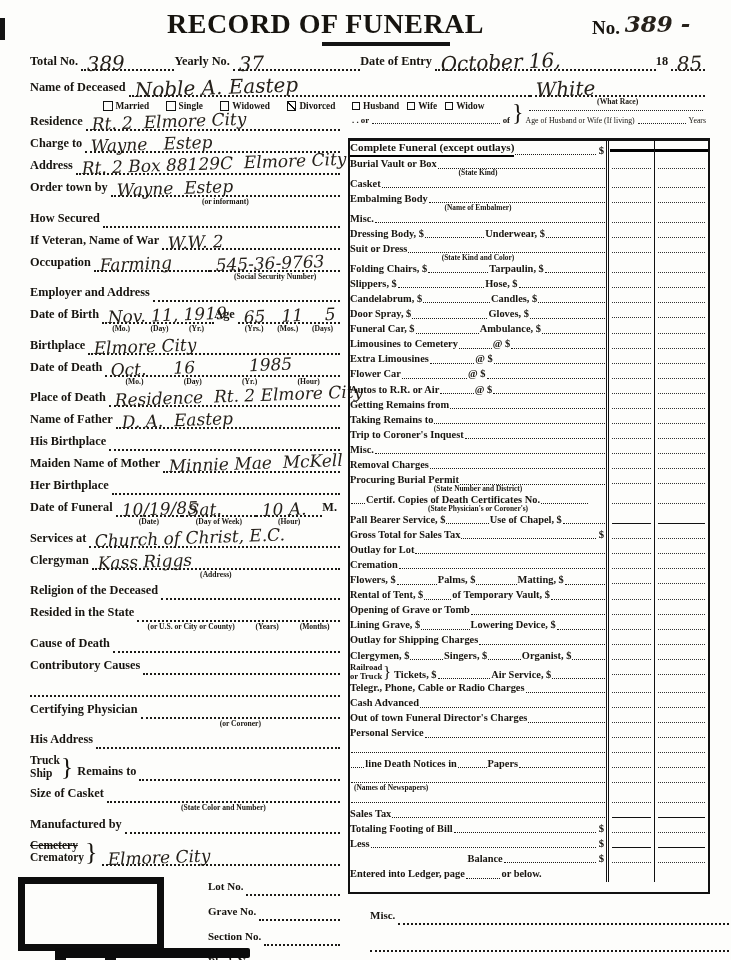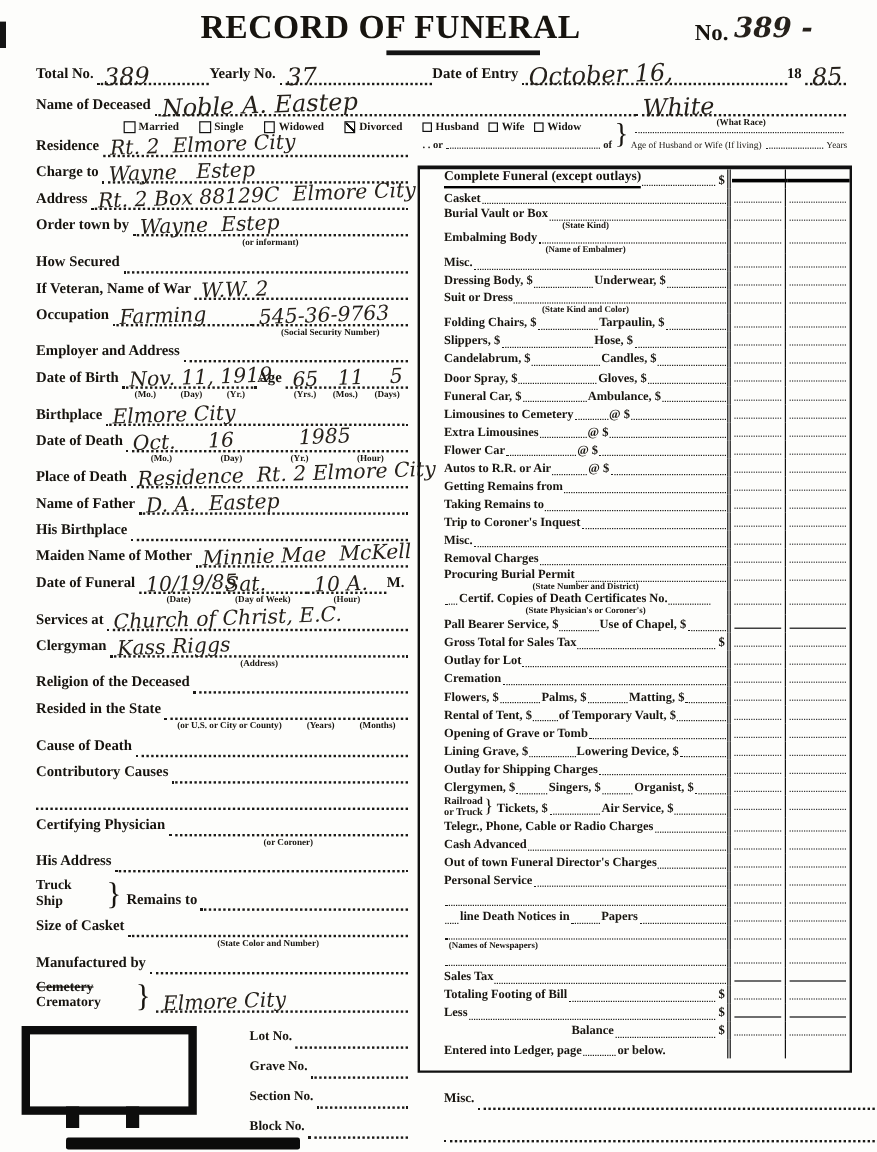--- a/index.html
+++ b/index.html
@@ -4,35 +4,35 @@
 <style>
   html,body{margin:0;padding:0;background:#ffffff;}
   .page{position:relative;width:731px;height:960px;background:#fdfdfb;overflow:hidden;
         font-family:"Liberation Serif",serif;color:#17140f;}
   .print{font-weight:bold;}
 
   
   .title{position:absolute;top:8px;left:0;right:80px;text-align:center;font-size:28px;
          font-weight:bold;letter-spacing:0.5px;}
   .title-underline{position:absolute;top:42px;left:322px;width:128px;height:3.5px;background:#141414;}
-  .doc-no{position:absolute;top:12px;left:579px;font-size:19px;font-weight:bold;}
+  .doc-no{position:absolute;top:12px;left:592px;font-size:19px;font-weight:bold;}
   .hw{font-family:"DejaVu Serif",serif;font-style:italic;color:#26211b;white-space:pre;}
   .hw-no{font-size:23px;position:relative;top:-2px;}
 
   
   .frow{display:flex;align-items:flex-start;margin-bottom:5px;margin-left:20px;}
   .flabel{font-size:12.3px;font-weight:bold;line-height:15px;white-space:nowrap;padding-right:3px;}
   .fseg{display:flex;flex-direction:column;flex-grow:1;flex-basis:0;min-width:0;}
   .fline{height:15px;border-bottom:2px dotted #1c1a17;position:relative;}
   .fhint{display:flex;justify-content:space-around;font-size:7.6px;font-weight:bold;line-height:7.5px;padding-top:1px;}
   .fline .hw{position:absolute;left:6px;bottom:-4px;font-size:17px;line-height:17px;
              transform:rotate(-2deg);transform-origin:left bottom;}
   .fline .hw.hw-big{font-size:20px;}
   .frow.tall .flabel, .frow.tall .fseg{padding-top:10px;}
-  .bracewrap{display:flex;align-items:center;gap:28px;}
+  .bracewrap{display:flex;align-items:center;}
   .bracestack{display:flex;flex-direction:column;}
   .braceline{font-size:11.5px;font-weight:bold;line-height:12.5px;white-space:nowrap;}
   .strike{text-decoration:line-through;}
   .bracechar{font-size:26px;font-weight:normal;line-height:25px;padding:0 4px 0 1px;}
 
   
   .hrow{position:absolute;left:10px;right:26px;}
   #entry-row{top:54px;}
   #deceased-row{top:80px;}
 
@@ -68,21 +68,21 @@
   .lotrow .flabel{font-size:11px;}
   .lotrow{margin-bottom:0;}
   #misc-right{position:absolute;left:350px;top:908px;right:2px;}
   #misc-right .frow{height:19px;margin-bottom:8px;}
   #misc-right .flabel{font-size:11px;}
 
   
   #charges-box{position:absolute;left:348px;top:138px;width:358px;height:751px;
                border:2px solid #111;border-top-width:3px;display:flex;flex-direction:column;overflow:hidden;}
   .crow{display:flex;align-items:stretch;min-height:15.1px;flex:none;}
-  .clabel-area{flex:1;min-width:0;padding-left:20px;display:flex;flex-direction:column;justify-content:flex-end;}
+  .clabel-area{flex:1;min-width:0;padding-left:0;display:flex;flex-direction:column;}
   .cline{display:flex;align-items:flex-end;min-height:13.6px;}
   .ctext{font-size:10.4px;font-weight:bold;line-height:13px;white-space:nowrap;}
   .cfill{flex-grow:1;flex-basis:0;border-bottom:1.7px dotted #1c1a17;height:2px;margin:0 1px 1.5px;min-width:5px;}
   .cpad{flex-grow:1.15;flex-basis:0;}
   .ctail{font-size:10.6px;font-weight:bold;line-height:13px;padding:0 2px;}
   .cbig{font-size:11.2px;border-bottom:2.6px solid #000;padding-bottom:0.5px;}
   .chint{display:flex;justify-content:center;font-size:7.4px;font-weight:bold;line-height:7.2px;margin-top:-1px;}
   .chint.left{justify-content:flex-start;padding-left:4px;}
   .cbracestack{display:flex;flex-direction:column;}
   .cbraceline{font-size:8.6px;font-weight:bold;line-height:8.8px;white-space:nowrap;}
@@ -351,20 +351,26 @@
         </div>
         <div class="frow">
           <span class="flabel">Maiden Name of Mother</span>
           <div class="fseg" style="flex-grow: 1;">
             <div class="fline">
               <span class="hw">Minnie Mae  McKell</span>
             </div>
           </div>
         </div>
         <div class="frow">
+          <span class="flabel">Her Birthplace</span>
+          <div class="fseg" style="flex-grow: 1;">
+            <div class="fline"></div>
+          </div>
+        </div>
+        <div class="frow">
           <span class="flabel">Date of Funeral</span>
           <div class="fseg" style="flex-grow: 0.9;">
             <div class="fline">
               <span class="hw">10/19/85</span>
             </div>
             <div class="fhint">
               <span class="fhint-item">(Date)</span>
             </div>
           </div>
           <div class="fseg" style="flex-grow: 1;">
@@ -546,38 +552,38 @@
         <div class="mc mc1">
           <div class="mline thick"></div>
         </div>
         <div class="mc mc2">
           <div class="mline thick"></div>
         </div>
       </div>
       <div class="crow">
         <div class="clabel-area">
           <div class="cline">
+            <span class="ctext">Burial Vault or Box</span>
+            <span class="cfill" style="flex-grow: 1;"></span>
+          </div>
+          <div class="chint">(State Kind)</div>
+        </div>
+        <div class="mc mc1">
+          <div class="mline"></div>
+        </div>
+        <div class="mc mc2">
+          <div class="mline"></div>
+        </div>
+      </div>
+      <div class="crow">
+        <div class="clabel-area">
+          <div class="cline">
             <span class="ctext">Casket</span>
             <span class="cfill" style="flex-grow: 1;"></span>
           </div>
-        </div>
-        <div class="mc mc1">
-          <div class="mline"></div>
-        </div>
-        <div class="mc mc2">
-          <div class="mline"></div>
-        </div>
-      </div>
-      <div class="crow">
-        <div class="clabel-area">
-          <div class="cline">
-            <span class="ctext">Burial Vault or Box</span>
-            <span class="cfill" style="flex-grow: 1;"></span>
-          </div>
-          <div class="chint">(State Kind)</div>
         </div>
         <div class="mc mc1">
           <div class="mline"></div>
         </div>
         <div class="mc mc2">
           <div class="mline"></div>
         </div>
       </div>
       <div class="crow">
         <div class="clabel-area">

